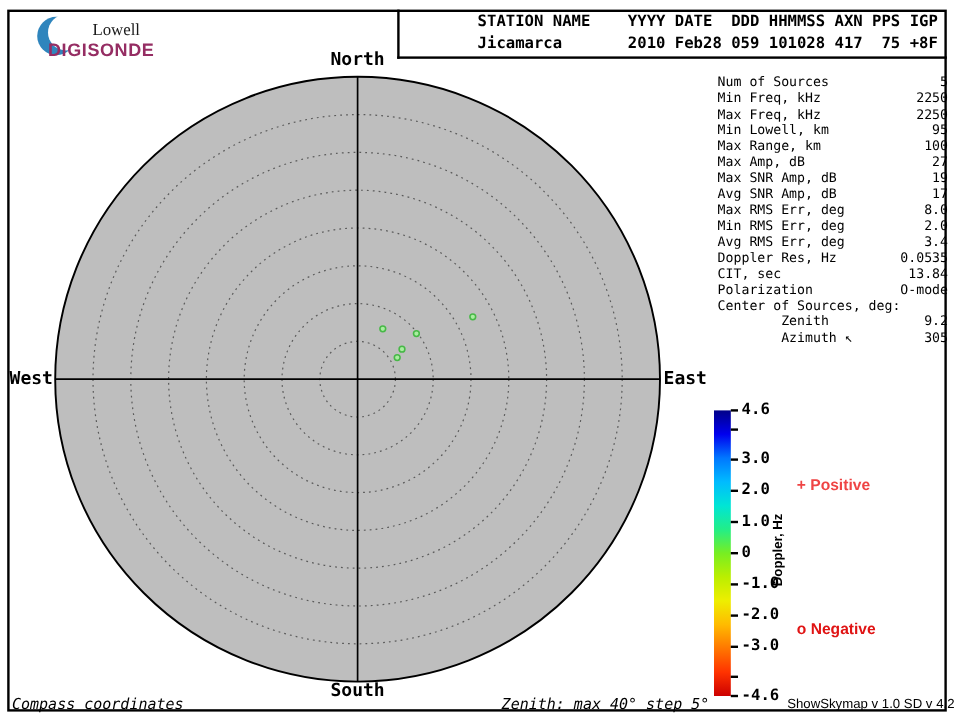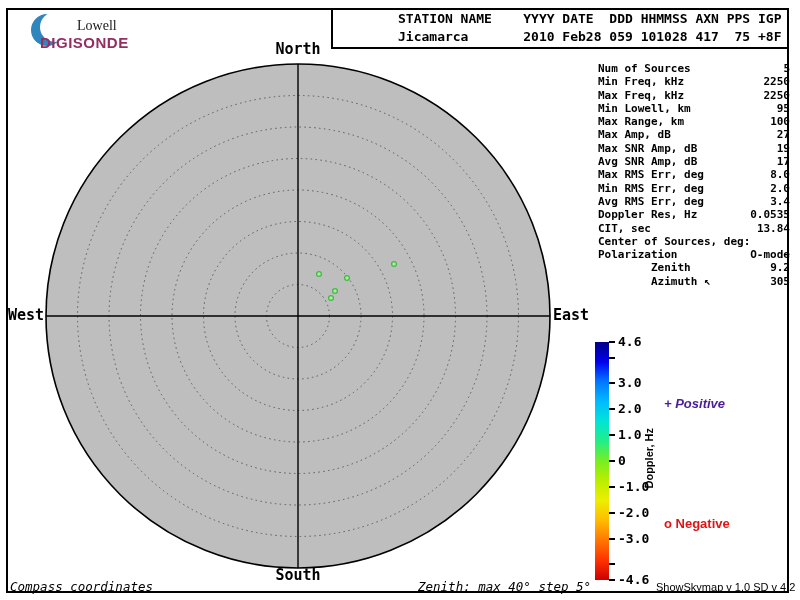--- a/index.html
+++ b/index.html
@@ -20,21 +20,21 @@
   
   #plot{position:absolute;left:0;top:0;}
   .cardinal{position:absolute;font-family:"DejaVu Sans Mono",monospace;font-weight:bold;
          font-size:15px;color:#000;}
   #card-north{left:298px;top:40px;transform:translateX(-50%);}
   #card-south{left:298px;top:566px;transform:translateX(-50%);}
   #card-west{left:8px;top:306px;}
   #card-east{left:553px;top:306px;}
   
   #stats{position:absolute;left:598px;top:62px;width:192px;
-         font-family:"DejaVu Sans Mono",monospace;font-size:11px;color:#000;font-weight:bold;}
+         font-family:"DejaVu Sans Mono",monospace;font-size:11px;color:#000;}
   .stat-row{display:flex;justify-content:space-between;height:13.3px;line-height:13.3px;}
   .stat-label{white-space:pre;}
   .stat-value{white-space:pre;}
   
   #colorbar{position:absolute;left:595px;top:342px;width:14px;height:238px;}
   .cb-tick{position:absolute;width:6px;height:2px;background:#000;}
   .cb-label{position:absolute;font-family:"DejaVu Sans Mono",monospace;font-weight:bold;
          font-size:13px;line-height:14px;color:#000;}
   #colorbar-title{position:absolute;left:643px;top:428px;writing-mode:vertical-rl;
          transform:rotate(180deg);font-family:"Liberation Sans",sans-serif;
@@ -136,26 +136,26 @@
     </div>
     <div class="stat-row">
       <span class="stat-label">Doppler Res, Hz</span>
       <span class="stat-value">0.0535</span>
     </div>
     <div class="stat-row">
       <span class="stat-label">CIT, sec</span>
       <span class="stat-value">13.84</span>
     </div>
     <div class="stat-row">
+      <span class="stat-label">Polarization</span>
+      <span class="stat-value">O-mode</span>
+    </div>
+    <div class="stat-row">
       <span class="stat-label">Center of Sources, deg:</span>
       <span class="stat-value"></span>
-    </div>
-    <div class="stat-row">
-      <span class="stat-label">Polarization</span>
-      <span class="stat-value">O-mode</span>
     </div>
     <div class="stat-row">
       <span class="stat-label">        Zenith</span>
       <span class="stat-value">9.2</span>
     </div>
     <div class="stat-row">
       <span class="stat-label">        Azimuth ↖</span>
       <span class="stat-value">305</span>
     </div>
   </div>
@@ -178,18 +178,18 @@
     <div class="cb-tick" style="left: 609px; top: 511.739px;"></div>
     <div class="cb-label" style="left: 618px; top: 505.739px;">-2.0</div>
     <div class="cb-tick" style="left: 609px; top: 537.609px;"></div>
     <div class="cb-label" style="left: 618px; top: 531.609px;">-3.0</div>
     <div class="cb-tick" style="left: 609px; top: 563.478px;"></div>
     <div class="cb-tick" style="left: 609px; top: 579px;"></div>
     <div class="cb-label" style="left: 618px; top: 573px;">-4.6</div>
   </div>
 <div id="colorbar-title">Doppler, Hz</div>
 
-<div id="legend-positive" style="color: #4c1d95; font-style: italic;">+ Positive</div>
+<div id="legend-positive" style="color: #ef4444;">+ Positive</div>
 <div id="legend-negative" style="color: rgb(224, 20, 20);">o Negative</div>
 
 <div id="footer-left">Compass coordinates</div>
 <div id="footer-center">Zenith: max 40°  step 5°</div>
 <div id="footer-right">ShowSkymap v 1.0  SD v 4.2</div>
 
 </body></html>

